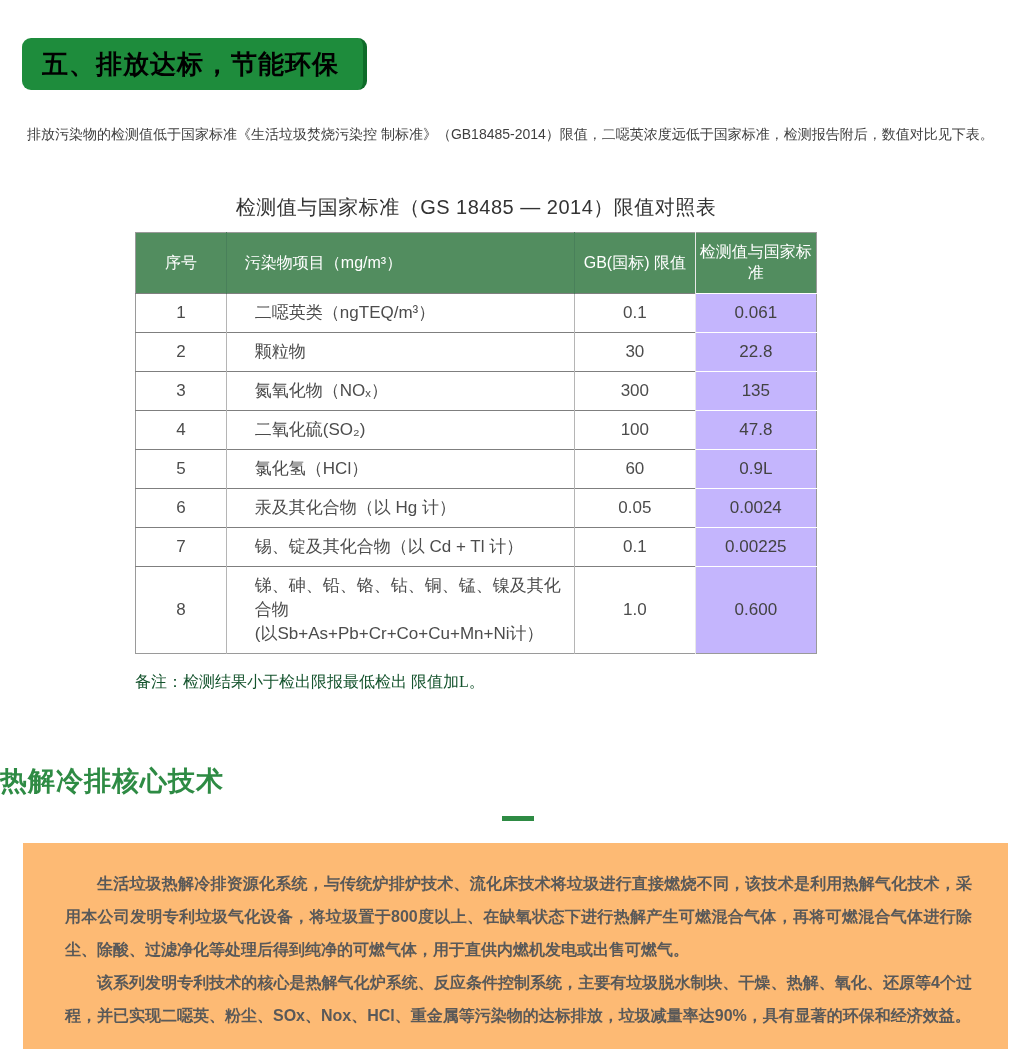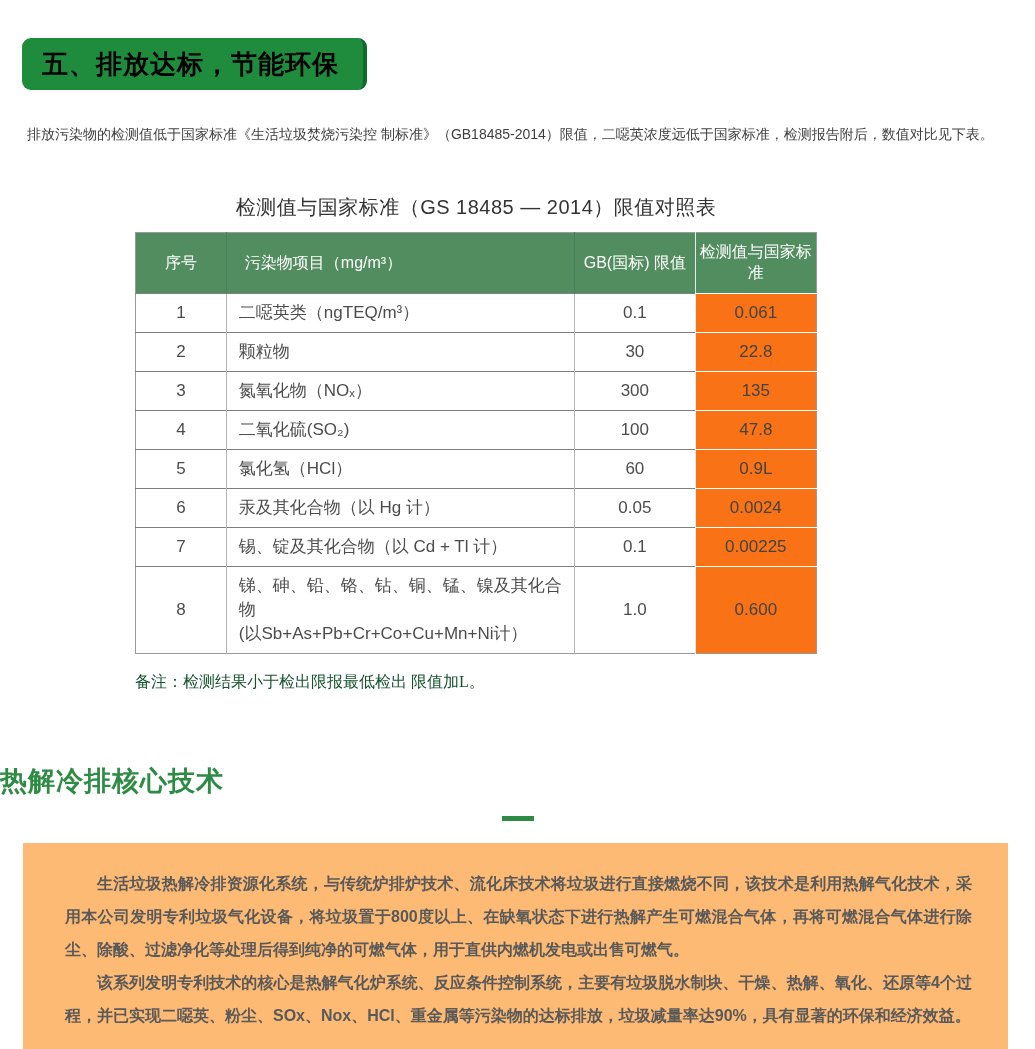--- a/index.html
+++ b/index.html
@@ -36,25 +36,25 @@
     font-size:16px;padding:9px 4px;text-align:center;
   }
   table.std th.col-item{text-align:left;padding-left:18px;}
   table.std th + th{border-left:1px solid #49805a;}
   table.std td{
     font-size:17px;color:#4c4c4c;text-align:center;
     padding:7px 4px;border-top:1px solid #7f7f7f;line-height:24px;
   }
   table.std td + td{border-left:1px solid #b5b5b5;}
   table.std td.cell-item{
-    text-align:left;padding-left:12px;white-space:pre-line;
+    text-align:left;padding-left:28px;white-space:pre-line;
   }
   table.std td.cell-detected, table.std th.col-detected{border-left:1px solid #e8e8e8;}
   table.std td.cell-detected{
-    background:#f97316;border-top:1px solid #ffffff;color:#434343;
+    background:#c4b5fd;border-top:1px solid #ffffff;color:#434343;
   }
   .col-no{width:13%;} .col-item{width:51.5%;} .col-limit{width:17.7%;} .col-detected{width:17.8%;}
   
   .note{margin:18px 0 0 135px;font-size:16px;color:#14532d;font-family:Liberation Serif, serif;}
   
   .tech-heading{
     margin:70px 0 0 0;text-align:left;
     color:#2e8b44;font-size:27px;font-weight:bold;letter-spacing:1px;
   }
   .tech-dash{width:32px;height:5px;background:#2e8b44;margin:17px auto 0 auto;}

